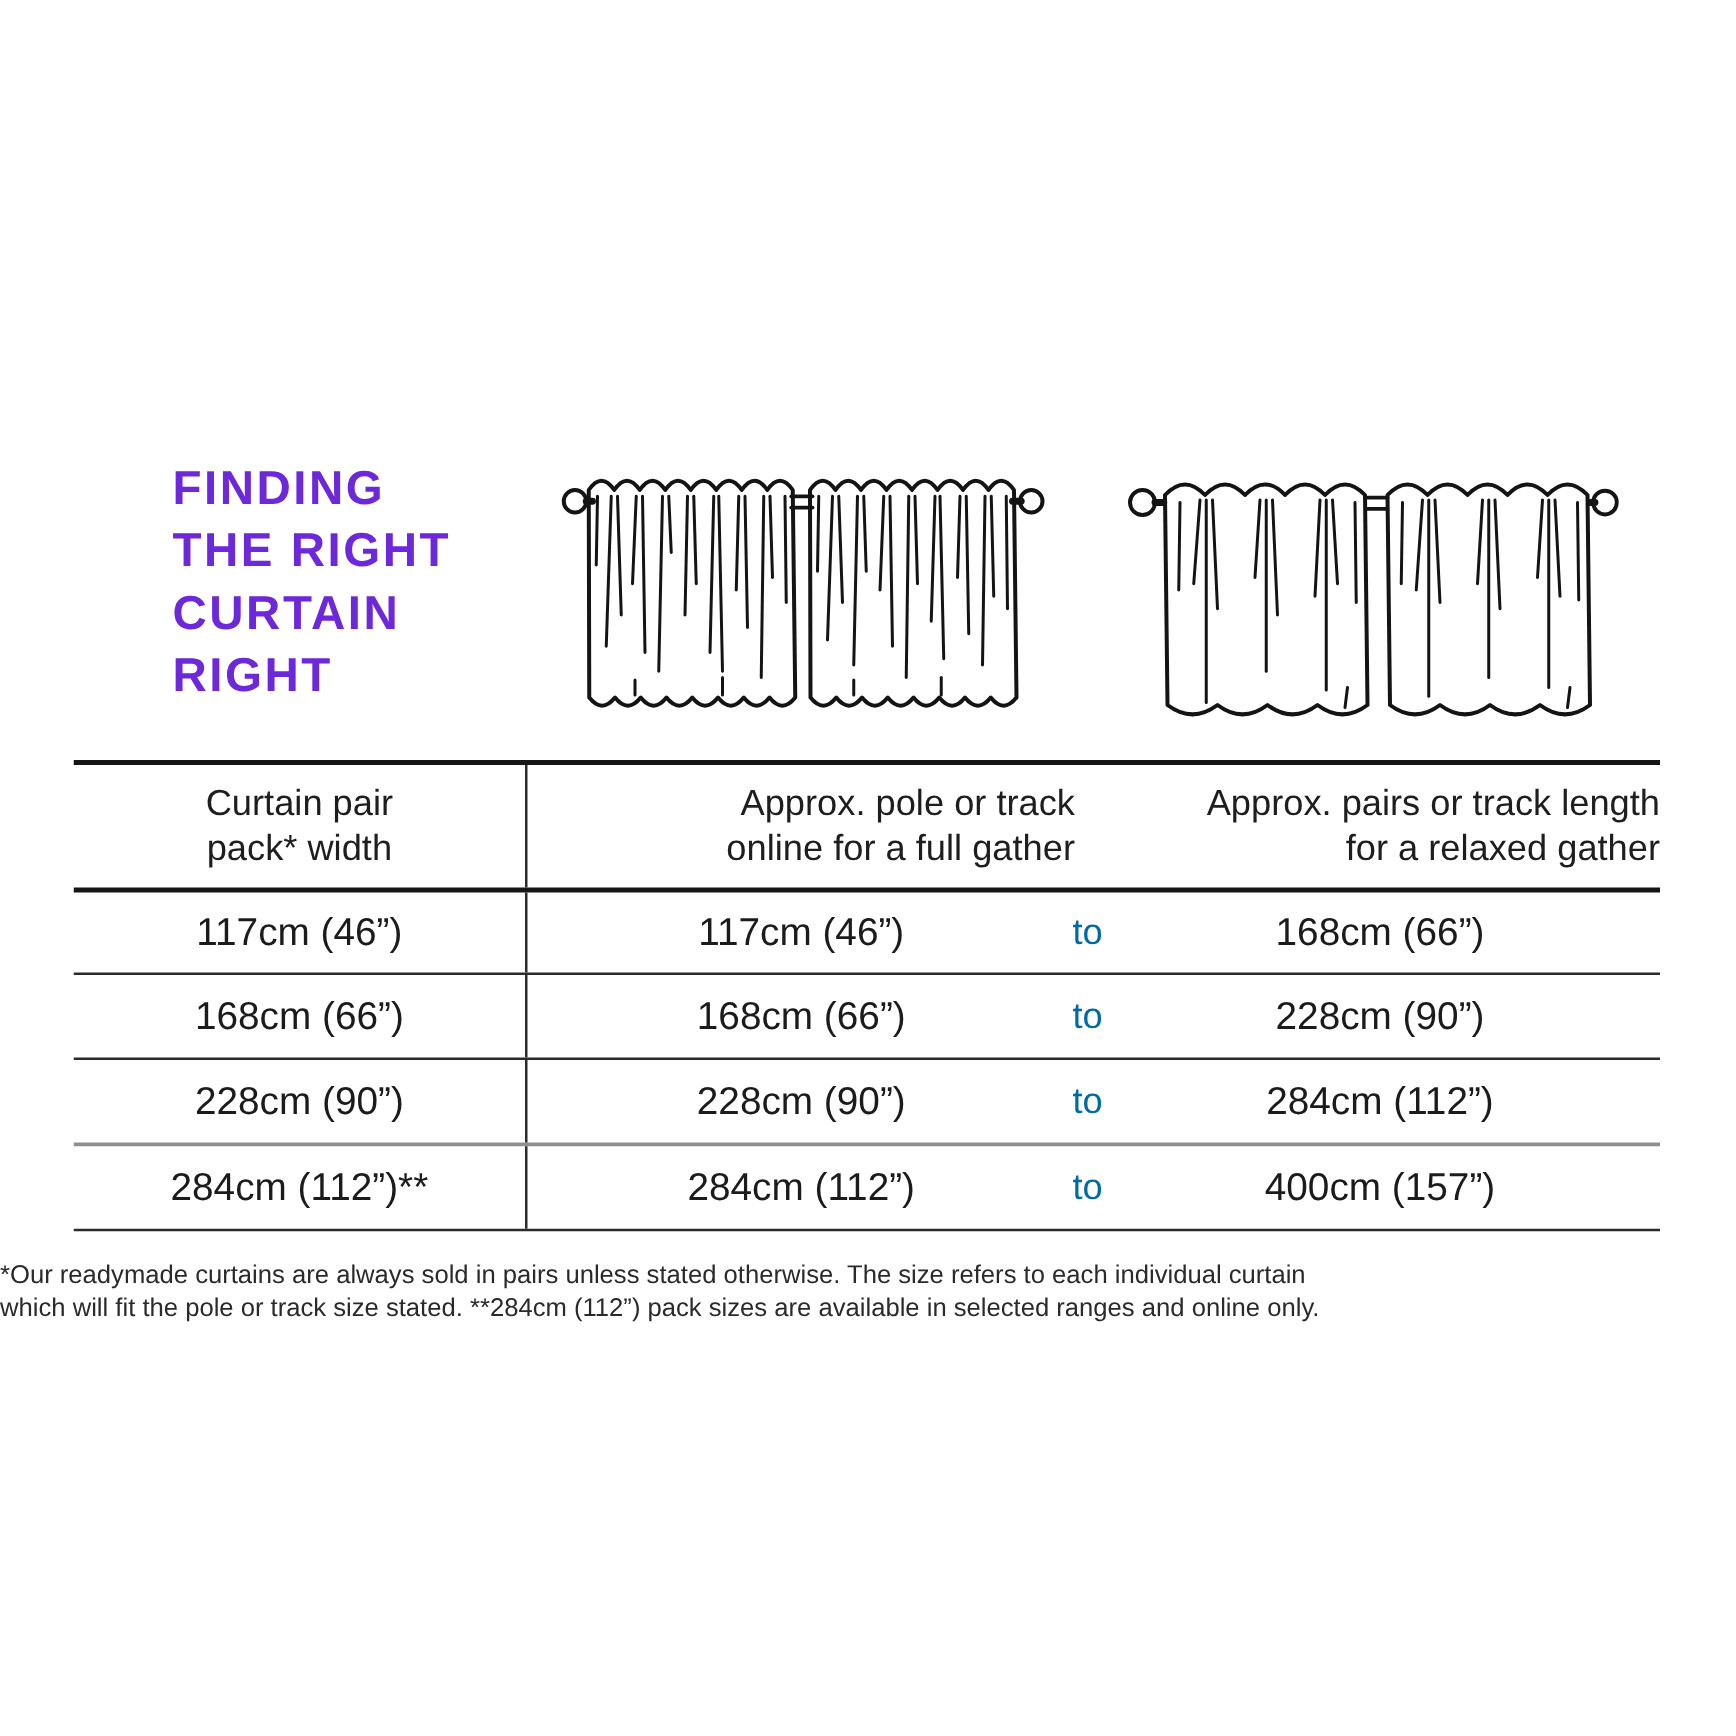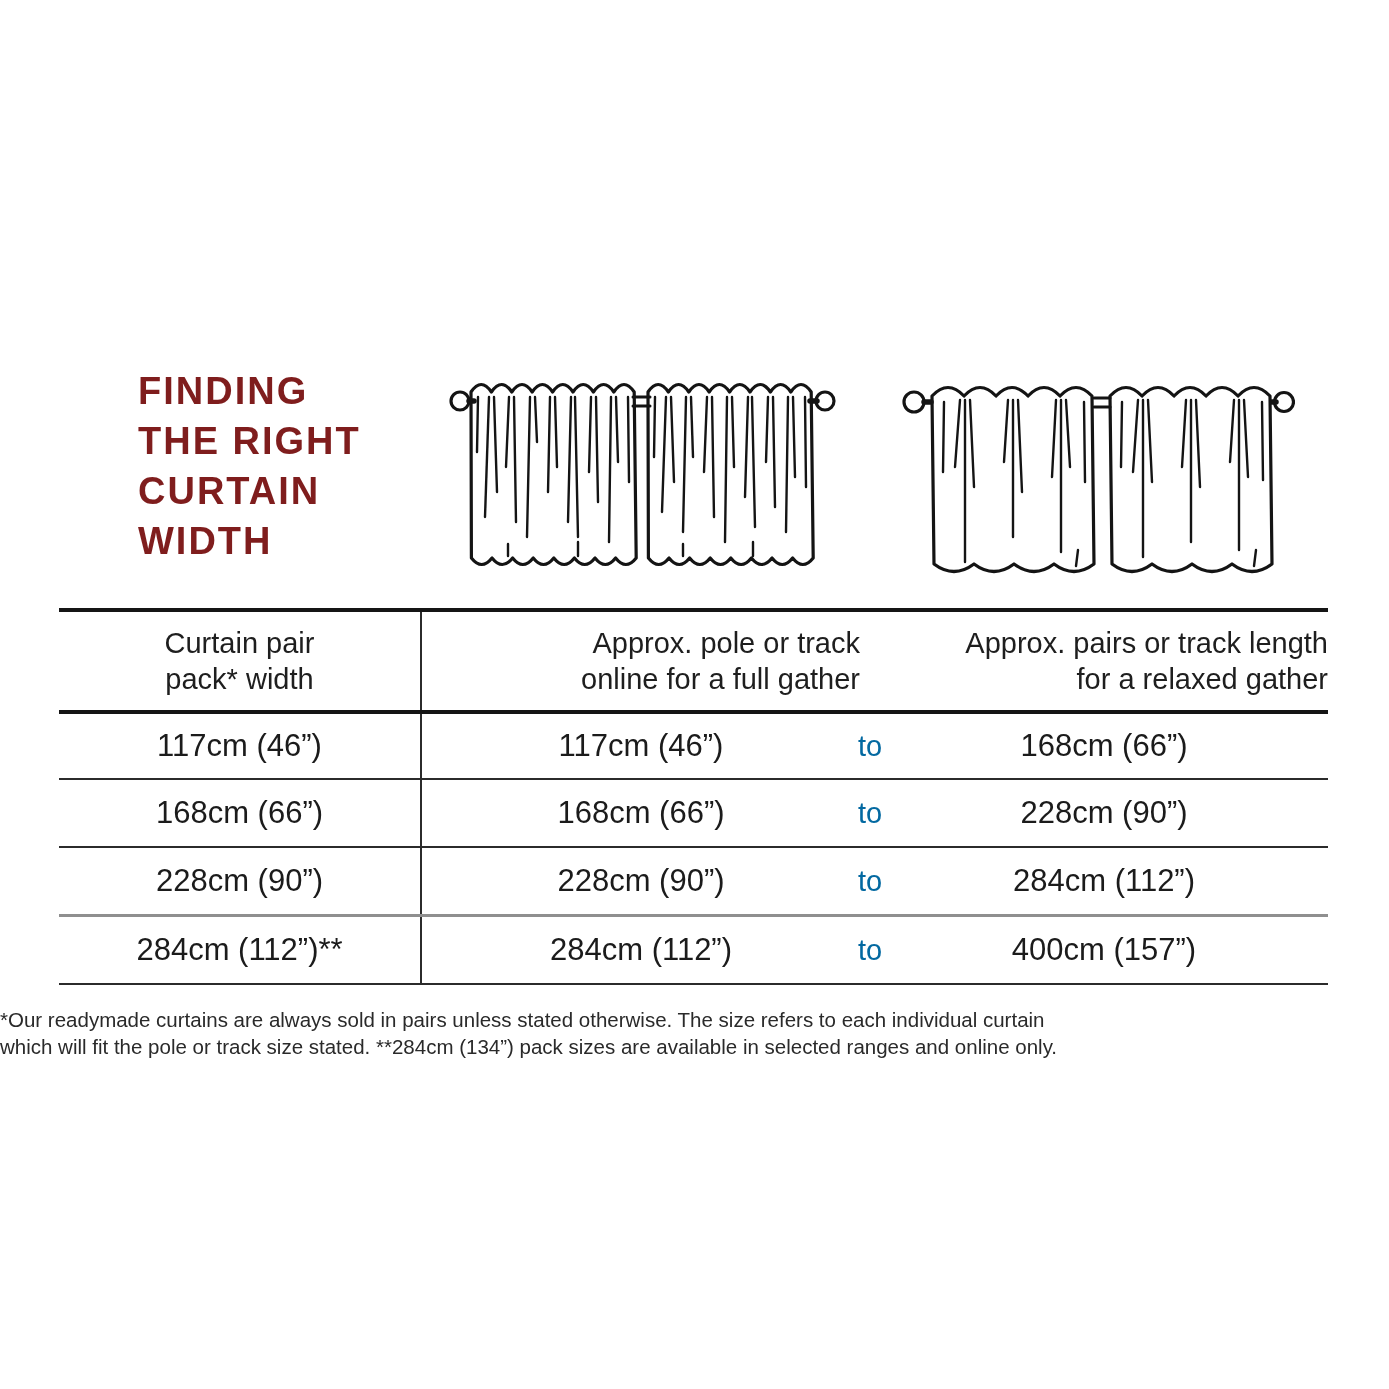--- a/index.html
+++ b/index.html
@@ -2,21 +2,21 @@
 <html><head>
 <meta charset="utf-8">
 <style>
   html,body{margin:0;padding:0;background:#ffffff;}
   .page{
     position:relative;width:1389px;height:1389px;background:#ffffff;overflow:hidden;
     font-family:"Liberation Sans", sans-serif;color:#1e1e1e;
   }
   
   .heading{position:absolute;left:138px;top:366px;margin:0;
-    font-size:38px;line-height:50px;font-weight:700;letter-spacing:2px;color:#7f1d1d;}
+    font-size:38px;line-height:50px;font-weight:700;letter-spacing:2px;color:#6d28d9;}
   .heading span{display:block;}
   
   .illus{position:absolute;}
   .illus-full{left:448px;top:372px;width:395px;height:212px;}
   .illus-relaxed{left:900px;top:372px;width:395px;height:215px;}
   .illus svg{display:block;width:100%;height:100%;}
   
   .size-table{position:absolute;left:59px;top:608px;width:1269px;border-top:4px solid #151515;}
   .t-row{display:flex;align-items:stretch;border-bottom:2px solid #2b2b2b;}
   .t-row.t-head{height:98px;border-bottom:4px solid #151515;}
@@ -40,21 +40,21 @@
 </style>
 </head>
 <body>
 
 <div class="page">
 
   <h1 class="heading">
     <span>FINDING</span>
     <span>THE RIGHT</span>
     <span>CURTAIN</span>
-    <span>WIDTH</span>
+    <span>RIGHT</span>
   </h1>
 
   <div class="illus illus-full">
     <svg viewBox="0 0 395 212">
       <g class="stroke" stroke-width="3.2">
         <circle cx="12" cy="29" r="9" fill="#fff"></circle>
         <circle cx="377" cy="29" r="9" fill="#fff"></circle>
       </g>
       <g class="stroke" stroke-width="5.5">
         <path d="M21 29 L26 29"></path>
@@ -207,16 +207,16 @@
       <div class="c-right">
         <div class="v1">284cm (112”)</div>
         <div class="to">to</div>
         <div class="v2">400cm (157”)</div>
       </div>
     </div>
   </div>
 
   <div class="footnote">
     <div>*Our readymade curtains are always sold in pairs unless stated otherwise. The size refers to each individual curtain</div>
-    <div>which will fit the pole or track size stated. **284cm (134”) pack sizes are available in selected ranges and online only.</div>
+    <div>which will fit the pole or track size stated. **284cm (112”) pack sizes are available in selected ranges and online only.</div>
   </div>
 
 </div>
 
 </body></html>

